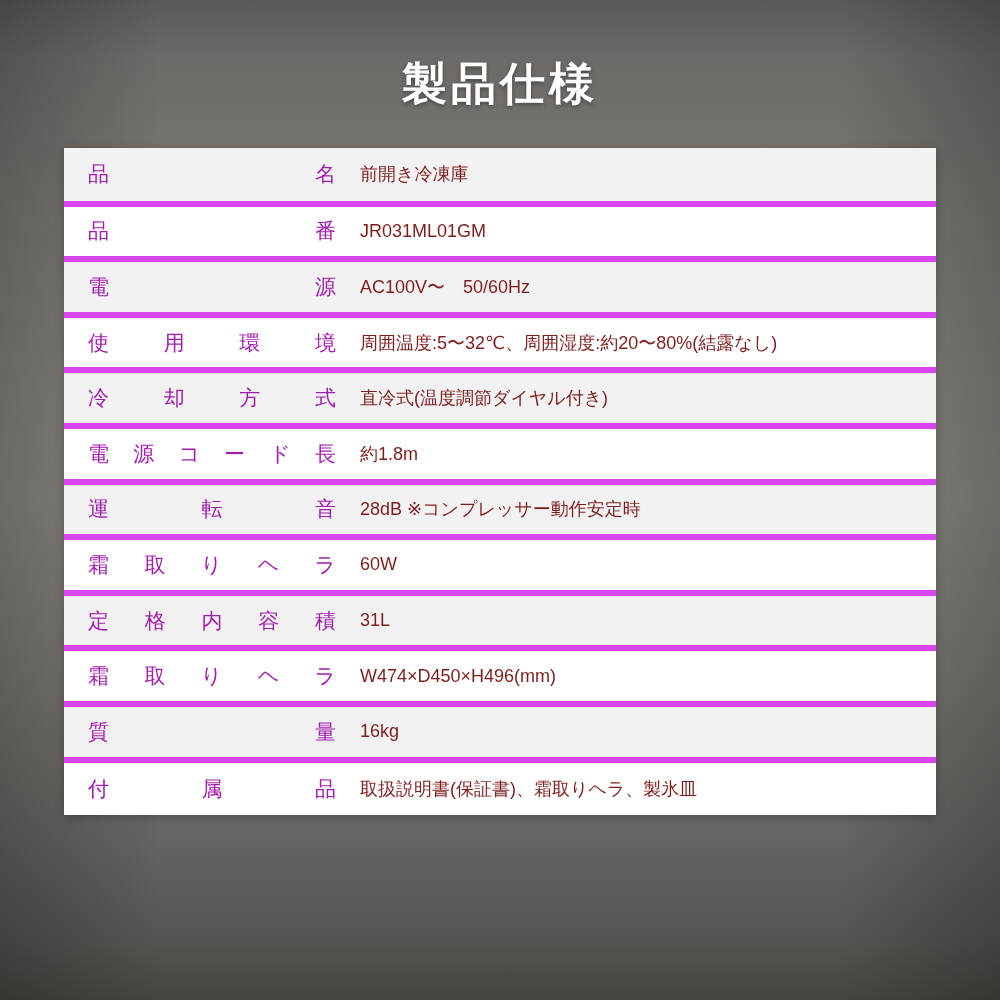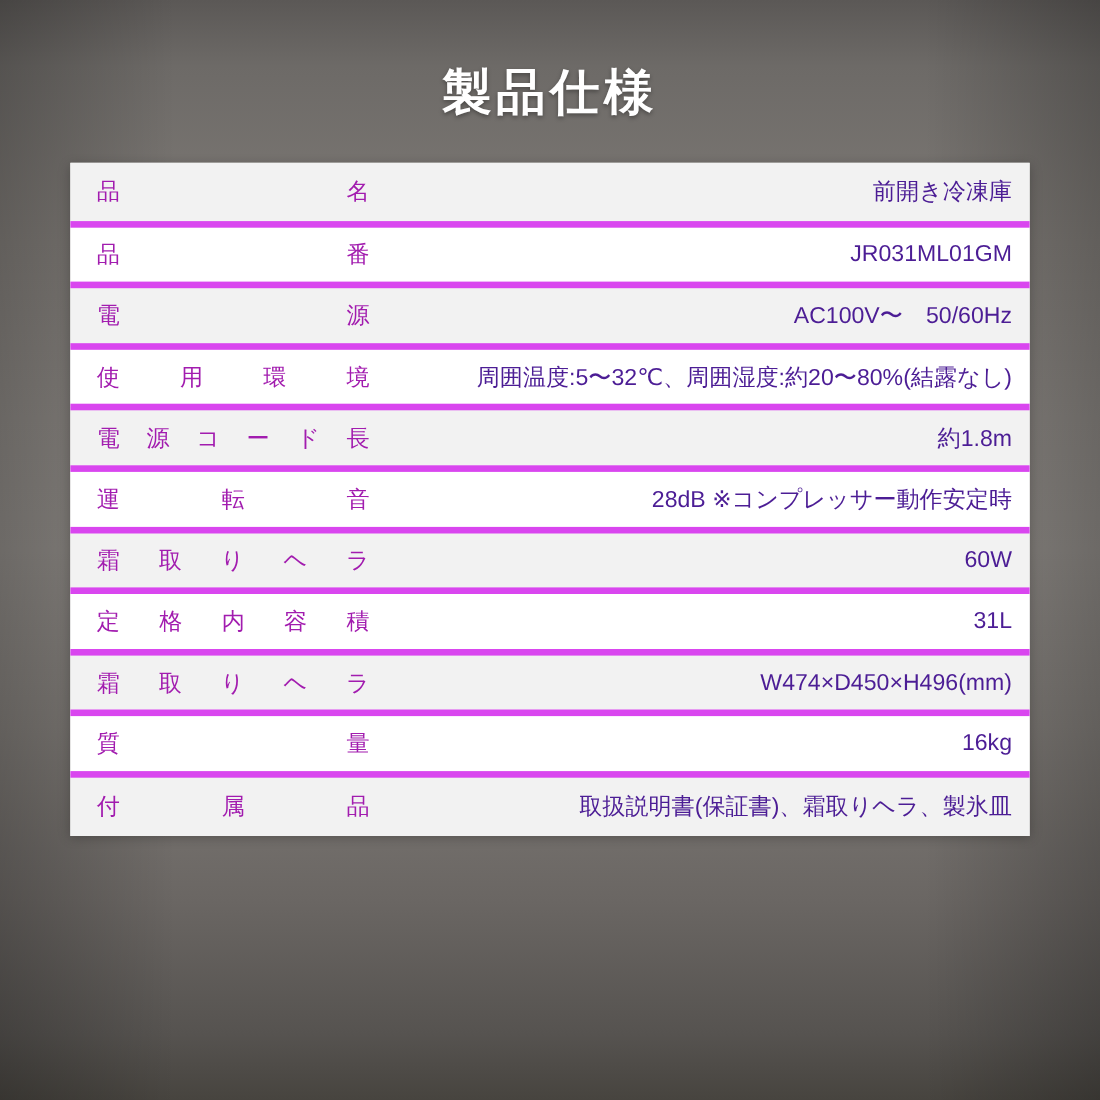--- a/index.html
+++ b/index.html
@@ -95,25 +95,24 @@
     white-space: nowrap;
   }
   td.label .lbl {
     display: block;
     text-align: justify;
     text-align-last: justify;
   }
 
   td.value {
     padding: 0 16px 0 10px;
-    color: #4c1d95;
-    font-size: 21px;
+    color: #7f1d1d;
+    font-size: 18px;
     vertical-align: middle;
     white-space: nowrap;
-    text-align: right;
   }
 </style>
 </head>
 <body>
 
 <div class="page">
 
   <div class="title">製品仕様</div>
 
   <div class="spec-card">
@@ -135,20 +134,26 @@
           <td class="label">
               <span class="lbl">電源</span>
             </td>
           <td class="value">AC100V〜　50/60Hz</td>
         </tr>
         <tr>
           <td class="label">
               <span class="lbl">使用環境</span>
             </td>
           <td class="value">周囲温度:5〜32℃、周囲湿度:約20〜80%(結露なし)</td>
+        </tr>
+        <tr>
+          <td class="label">
+              <span class="lbl">冷却方式</span>
+            </td>
+          <td class="value">直冷式(温度調節ダイヤル付き)</td>
         </tr>
         <tr>
           <td class="label">
               <span class="lbl">電源コード長</span>
             </td>
           <td class="value">約1.8m</td>
         </tr>
         <tr>
           <td class="label">
               <span class="lbl">運転音</span>

